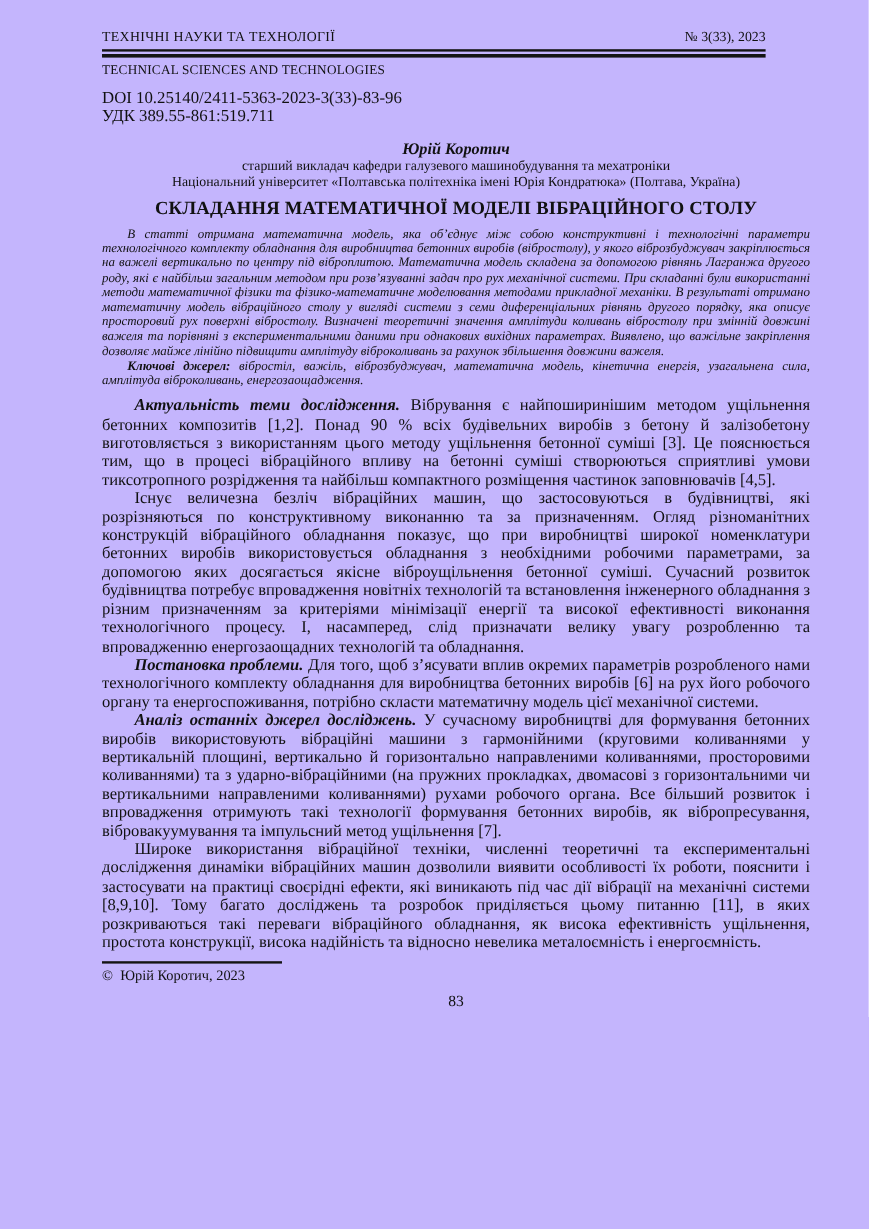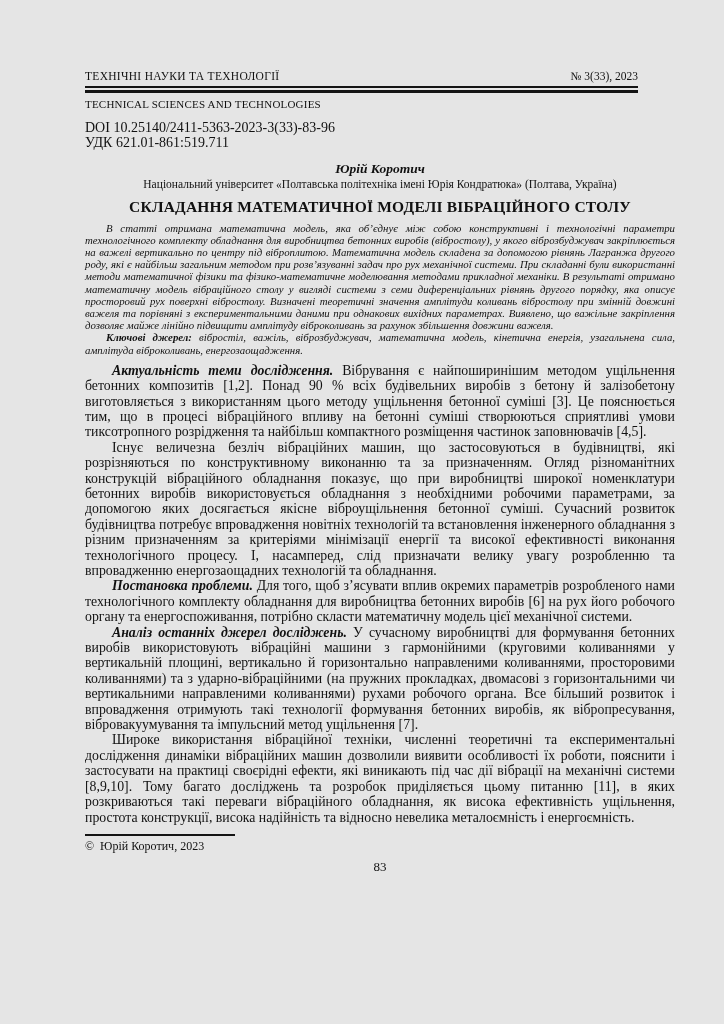--- a/index.html
+++ b/index.html
@@ -4,25 +4,25 @@
 <style>
   html, body {
     margin: 0;
     padding: 0;
     background: #ffffff;
   }
   .page {
     position: relative;
     width: 724px;
     height: 1024px;
-    background: #e5e5e5;
+    background: #c4b5fd;
     color: #111111;
     font-family: "Liberation Serif", "DejaVu Serif", serif;
     box-sizing: border-box;
-    padding: 70px 49px 0 85px;
+    padding: 25px 49px 0 85px;
     overflow: hidden;
   }
   
   .running-head { width: 553px; }
   .rh-row {
     display: flex;
     justify-content: space-between;
     align-items: baseline;
     font-size: 11.5px;
     line-height: 13px;
@@ -106,25 +106,26 @@
     <div class="rh-row">
       <span class="rh-uk">ТЕХНІЧНІ НАУКИ ТА ТЕХНОЛОГІЇ</span>
       <span class="rh-issue">№ 3(33), 2023</span>
     </div>
     <div class="double-rule"></div>
     <div class="rh-en">TECHNICAL SCIENCES AND TECHNOLOGIES</div>
   </div>
 
   <div class="meta">
     <div>DOI 10.25140/2411-5363-2023-3(33)-83-96</div>
-    <div>УДК 621.01-861:519.711</div>
+    <div>УДК 389.55-861:519.711</div>
   </div>
 
   <div class="author-block">
     <div class="author-name">Юрій Коротич</div>
+    <div>старший викладач кафедри галузевого машинобудування та мехатроніки</div>
     <div>Національний університет «Полтавська політехніка імені Юрія Кондратюка» (Полтава, Україна)</div>
   </div>
 
   <h1 class="article-title">СКЛАДАННЯ МАТЕМАТИЧНОЇ МОДЕЛІ ВІБРАЦІЙНОГО СТОЛУ</h1>
 
   <div class="abstract">
     <p>В статті отримана математична модель, яка об’єднує між собою конструктивні і технологічні параметри технологічного комплекту обладнання для виробництва бетонних виробів (вібростолу), у якого віброзбуджувач закріплюється на важелі вертикально по центру під віброплитою. Математична модель складена за допомогою рівнянь Лагранжа другого роду, які є найбільш загальним методом при розв’язуванні задач про рух механічної системи. При складанні були використанні методи математичної фізики та фізико-математичне моделювання методами прикладної механіки. В результаті отримано математичну модель вібраційного столу у вигляді системи з семи диференціальних рівнянь другого порядку, яка описує просторовий рух поверхні вібростолу. Визначені теоретичні значення амплітуди коливань вібростолу при змінній довжині важеля та порівняні з експериментальними даними при однакових вихідних параметрах. Виявлено, що важільне закріплення дозволяє майже лінійно підвищити амплітуду віброколивань за рахунок збільшення довжини важеля.</p>
     <p class="kw"><b>Ключові джерел:</b> <span>вібростіл, важіль, віброзбуджувач, математична модель, кінетична енергія, узагальнена сила, амплітуда віброколивань, енергозаощадження.</span></p>
   </div>
 

